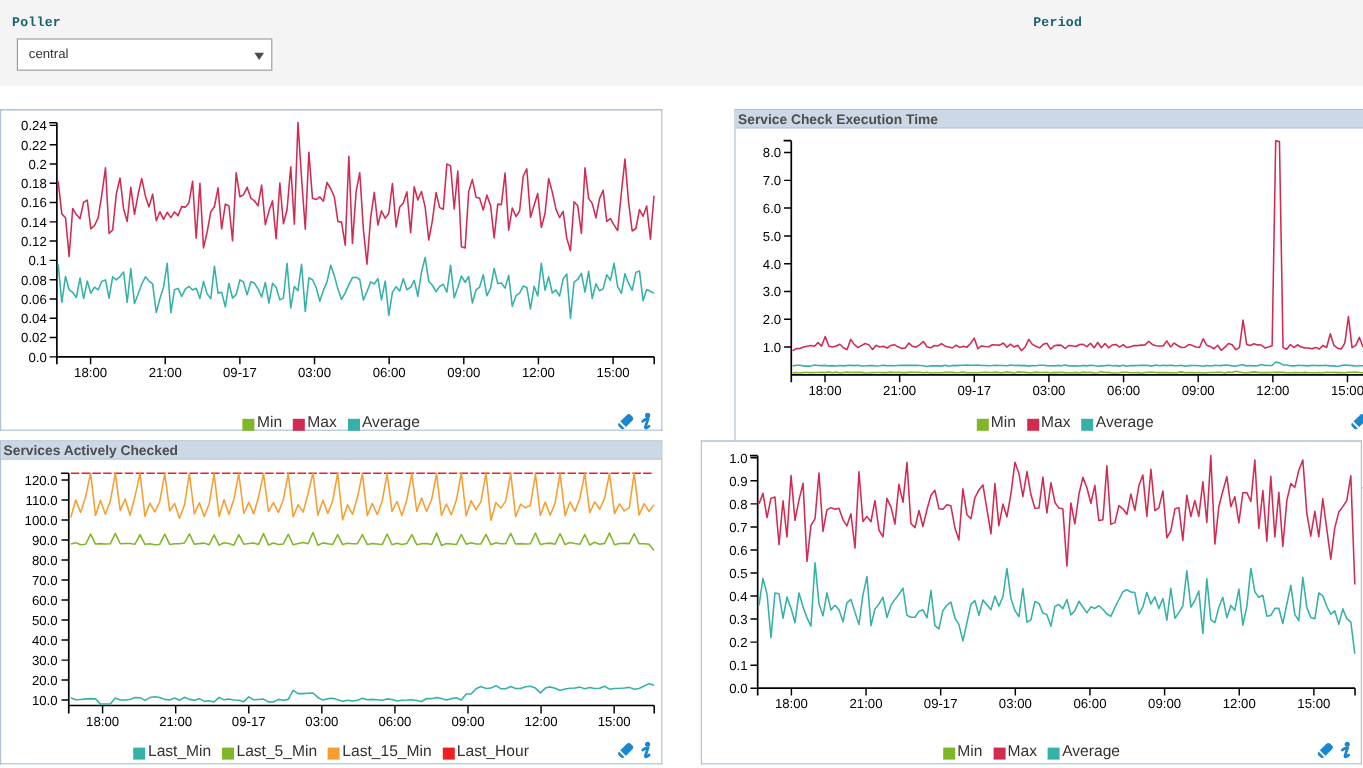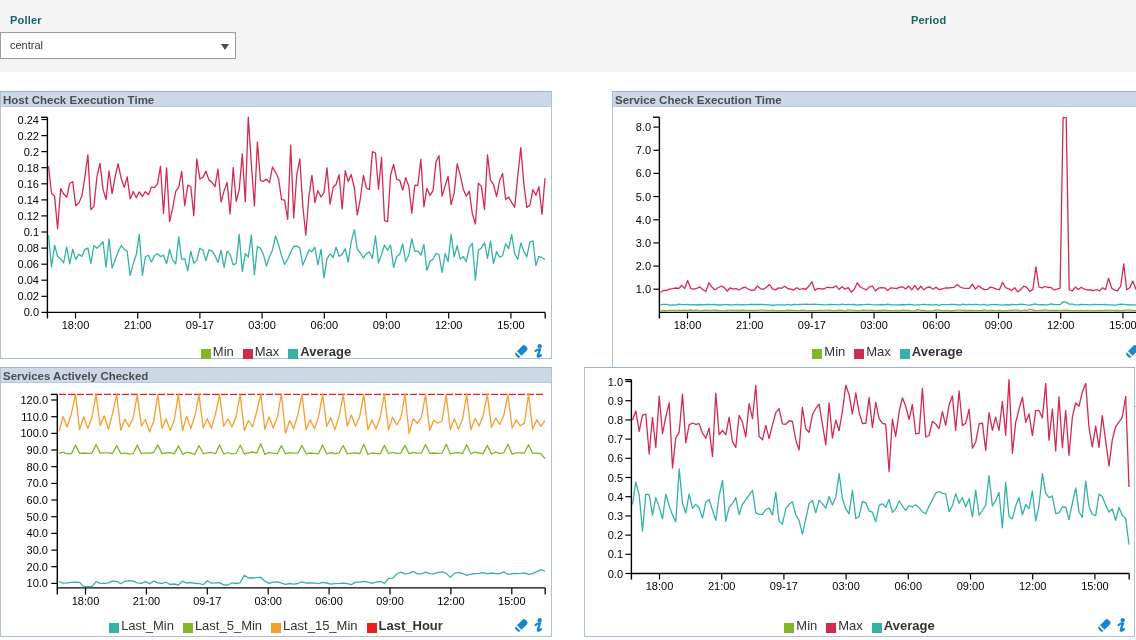--- a/index.html
+++ b/index.html
@@ -1,38 +1,37 @@
 <!DOCTYPE html>
 <html><head><meta charset="utf-8">
 <style>
 * { margin:0; padding:0; box-sizing:border-box; }
 html,body { width:1136px; height:640px; background:#fff; font-family:"Liberation Sans", sans-serif; overflow:hidden; }
 .topbar { position:absolute; left:0; top:0; width:1136px; height:72px; background:#f4f4f4; }
-.flabel { position:absolute; font-size:11px; font-weight:bold; color:#19616f; letter-spacing:0.2px; }
+.flabel { position:absolute; font-size:11px; font-weight:bold; color:#19616f; letter-spacing:0.2px;font-family:Liberation Mono, monospace; }
 .select { position:absolute; height:27px; background:#fff; border:1px solid #9d9d9d; font-size:11px; color:#333; line-height:25px; padding-left:9px; }
 .select .arr { position:absolute; right:6px; top:11px; width:0; height:0; border-left:4.8px solid transparent; border-right:4.8px solid transparent; border-top:6.2px solid #4a4a4a; }
 .panel { position:absolute; background:#fff; border:1px solid #aec2d6; border-top-color:#9db3cc; }
 .ptitle { height:15px; background:#ccd8e6; border-bottom:1px solid #b9c9db; font-size:11.5px; font-weight:bold; color:#4d4d4d; padding-left:2px; line-height:16px; }
 .chart { display:block; }
 .al { font-size:11px; fill:#000; font-family:"Liberation Sans", sans-serif; }
 .lrow { position:absolute; left:0; right:0; top:250px; height:17px; }
 .legend { display:flex; justify-content:center; align-items:flex-end; height:17px; }
 .sq { width:10px; height:10px; display:inline-block; margin-right:2px; }
 .lt { font-size:13px; color:#333; margin-right:9px; }
-.legend .lt:last-child { margin-right:0;font-weight:bold; }
+.legend .lt:last-child { margin-right:0; }
 .icons { position:absolute; right:8px; top:1px; height:17px; display:flex; align-items:center; }
 </style></head>
 <body>
 <div class="topbar">
  <div class="flabel" style="left:10px;top:14px">Poller</div>
- <div class="select" style="left:0;top:32px;width:236px">central<span class="arr"></span></div>
- <div class="flabel" style="left:911px;top:14px">Period</div>
+ <div class="select" style="left:14px;top:32px;width:213px">central<span class="arr"></span></div>
+ <div class="flabel" style="left:861px;top:14px">Period</div>
 </div>
 <div class="panel" style="left:0px;top:91px;width:552px;height:268px">
-    <div class="ptitle">Host Check Execution Time</div>
     <svg class="chart" width="550" height="230" viewBox="0 0 550 230">
       <line x1="46.4" y1="10.3" x2="46.4" y2="211.5" stroke="#000000" stroke-width="1.4"></line>
       <line x1="40.0" y1="10.3" x2="46.4" y2="10.3" stroke="#000000" stroke-width="1.4"></line>
       <line x1="46.4" y1="205.4" x2="544.2" y2="205.4" stroke="#000000" stroke-width="1.4"></line>
       <line x1="544.2" y1="205.4" x2="544.2" y2="211.5" stroke="#000000" stroke-width="1.3"></line>
       <line x1="40.4" y1="205.4" x2="46.4" y2="205.4" stroke="#000000" stroke-width="1.2"></line>
       <text x="38" y="209.4" text-anchor="end" class="al">0.0</text>
       <line x1="40.4" y1="189.3" x2="46.4" y2="189.3" stroke="#000000" stroke-width="1.2"></line>
       <text x="38" y="193.3" text-anchor="end" class="al">0.02</text>
       <line x1="40.4" y1="173.2" x2="46.4" y2="173.2" stroke="#000000" stroke-width="1.2"></line>

